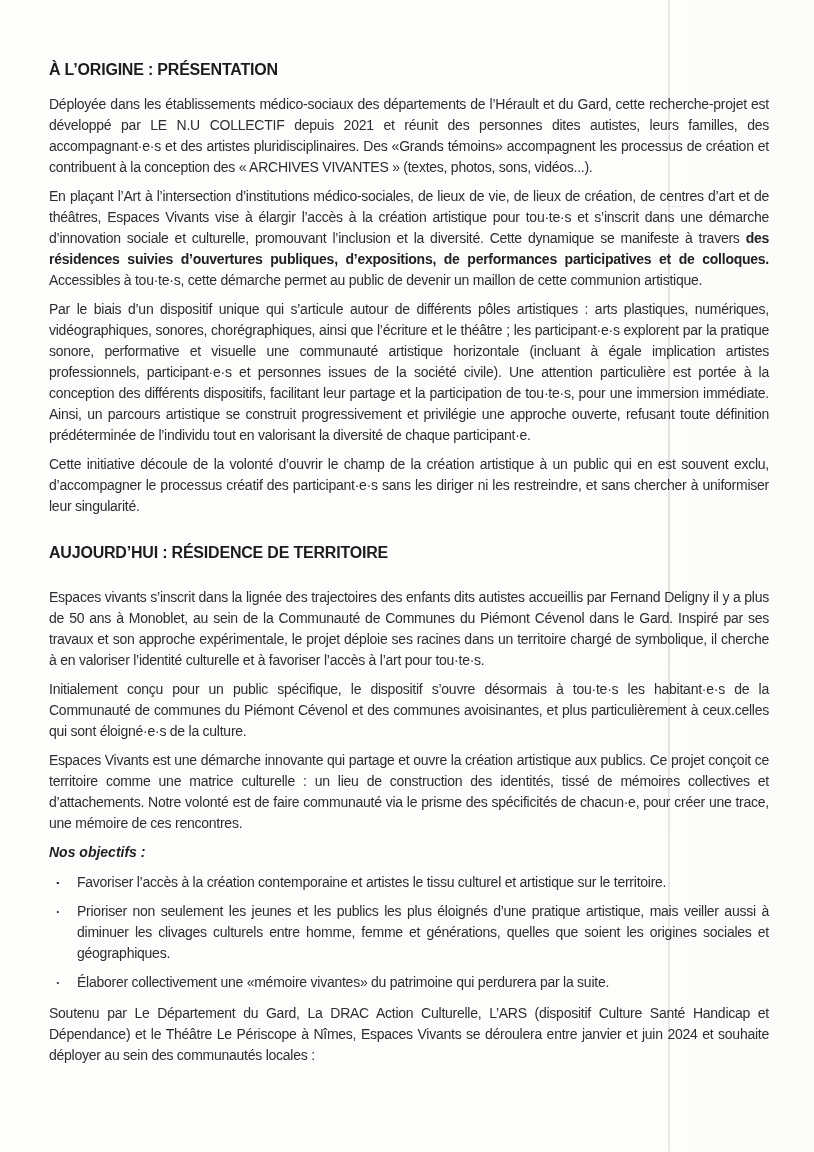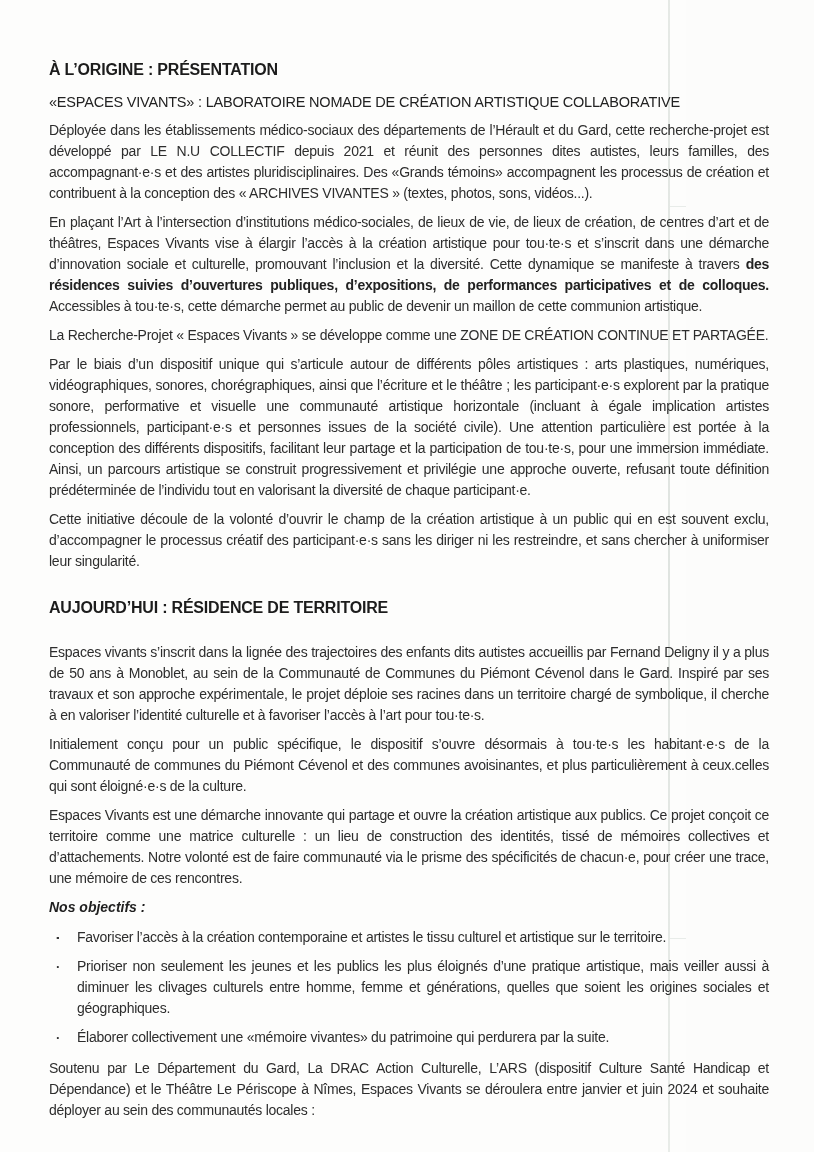--- a/index.html
+++ b/index.html
@@ -111,27 +111,25 @@
 <div class="page">
 
   <div class="scan-edge"></div>
   <div class="scan-tick" style="top:206px"></div>
   <div class="scan-tick" style="top:938px"></div>
 
   <div class="content">
 
     <h1 class="h1">À L’ORIGINE : PRÉSENTATION</h1>
 
-    <div class="subheading">«ESPACES VIVANTS» : LABORATOIRE NOMADE DE CRÉATION ARTISTIQUE COLLABORATIVE</div>
 
     <p class="para">Déployée dans les établissements médico-sociaux des départements de l’Hérault et du Gard, cette recherche-projet est développé par LE N.U COLLECTIF depuis 2021 et réunit des personnes dites autistes, leurs familles, des accompagnant·e·s et des artistes pluridisciplinaires. Des «Grands témoins» accompagnent les processus de création et contribuent à la conception des « ARCHIVES VIVANTES » (textes, photos, sons, vidéos...).</p>
 
     <p class="para"><span>En plaçant l’Art à l’intersection d’institutions médico-sociales, de lieux de vie, de lieux de création, de centres d’art et de théâtres, Espaces Vivants vise à élargir l’accès à la création artistique pour tou·te·s et s’inscrit dans une démarche d’innovation sociale et culturelle, promouvant l’inclusion et la diversité. Cette dynamique se manifeste à travers </span><span class="bold-run">des résidences suivies d’ouvertures publiques, d’expositions, de performances participatives et de colloques.</span><span> Accessibles à tou·te·s, cette démarche permet au public de devenir un maillon de cette communion artistique.</span></p>
 
-    <p class="para">La Recherche-Projet « Espaces Vivants » se développe comme une ZONE DE CRÉATION CONTINUE ET PARTAGÉE.</p>
 
     <p class="para">Par le biais d’un dispositif unique qui s’articule autour de différents pôles artistiques : arts plastiques, numériques, vidéographiques, sonores, chorégraphiques, ainsi que l’écriture et le théâtre ; les participant·e·s explorent par la pratique sonore, performative et visuelle une communauté artistique horizontale (incluant à égale implication artistes professionnels, participant·e·s et personnes issues de la société civile). Une attention particulière est portée à la conception des différents dispositifs, facilitant leur partage et la participation de tou·te·s, pour une immersion immédiate. Ainsi, un parcours artistique se construit progressivement et privilégie une approche ouverte, refusant toute définition prédéterminée de l’individu tout en valorisant la diversité de chaque participant·e.</p>
 
     <p class="para">Cette initiative découle de la volonté d’ouvrir le champ de la création artistique à un public qui en est  souvent exclu, d’accompagner le processus créatif des participant·e·s sans les diriger ni les restreindre, et sans chercher à uniformiser leur singularité.</p>
 
     <h1 class="h1 second">AUJOURD’HUI : RÉSIDENCE DE TERRITOIRE</h1>
 
     <p class="para">Espaces vivants s’inscrit dans la lignée des trajectoires des enfants dits autistes accueillis par Fernand Deligny il y a plus de 50 ans à Monoblet, au sein de la Communauté de Communes du Piémont Cévenol dans le Gard. Inspiré par ses travaux et son approche expérimentale, le projet déploie ses racines dans un territoire chargé de symbolique, il cherche à en valoriser l’identité culturelle et à favoriser l’accès à l’art pour tou·te·s.</p>
 
     <p class="para">Initialement conçu pour un public spécifique, le dispositif s’ouvre désormais à tou·te·s les habitant·e·s de la Communauté de communes du Piémont Cévenol et des communes avoisinantes, et plus particulièrement à ceux.celles qui sont éloigné·e·s de la culture.</p>

